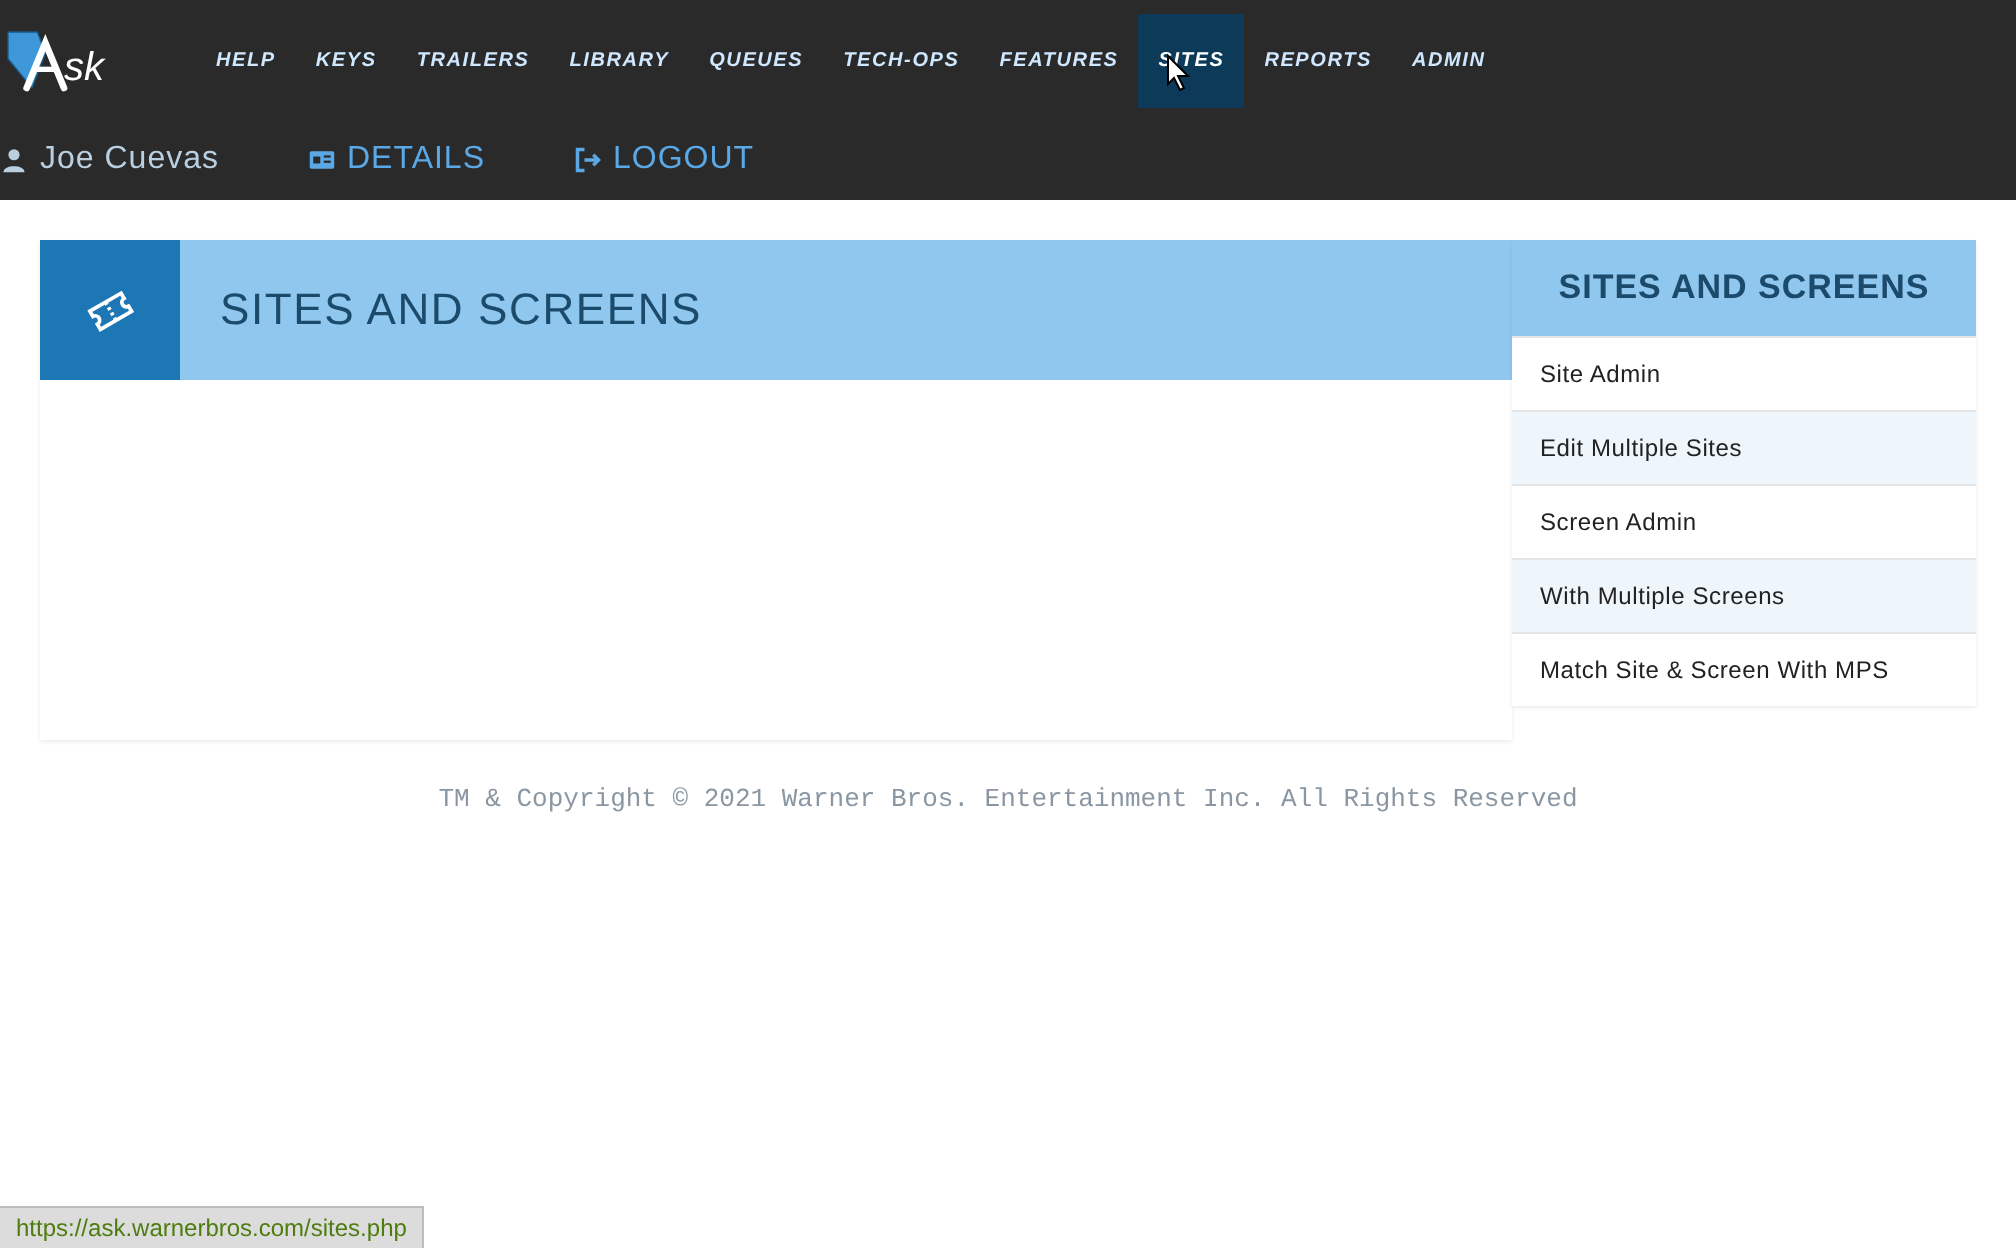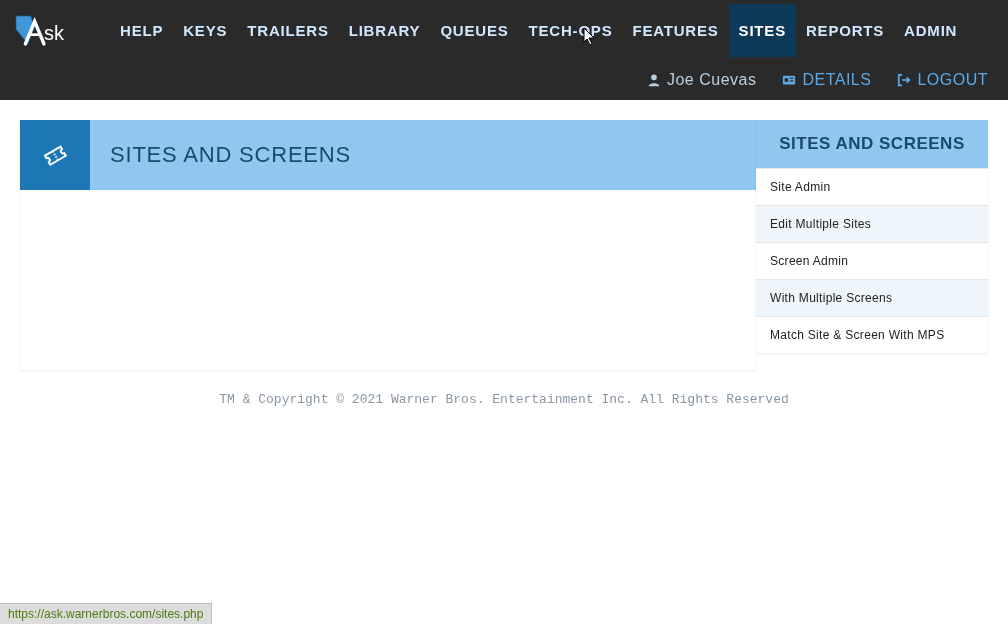--- a/index.html
+++ b/index.html
@@ -14,55 +14,55 @@
   .topbar {
     background: #2a2a2a;
     height: 100px;
     width: 100%;
     position: relative;
   }
   .navrow {
     display: flex;
     align-items: center;
     height: 60px;
-    padding-left: 12px;
+    padding-left: 0;
+    font-style: italic;
   }
   .logo {
     display: flex;
     align-items: center;
     margin-right: 18px;
     height: 50px;
   }
   .logo svg { height: 46px; }
   .navlinks {
     display: flex;
     align-items: center;
     gap: 0;
   }
   .navlinks a {
     color: #cfe7ff;
     font-weight: 600;
-    font-size: 15px;
+    font-size: 10px;
     letter-spacing: 0.8px;
     text-decoration: none;
     padding: 18px 10px;
     font-stretch: condensed;
     font-family: "Arial Narrow", Arial, sans-serif;
   }
   .navlinks a.active {
     background: #0e3a5a;
     color: #ffffff;
   }
   .userrow {
     display: flex;
-    justify-content: flex-end;
     align-items: center;
     padding-right: 20px;
     height: 40px;
-    gap: 16px;
+    gap: 34px;
   }
   .userblock {
     display: flex;
     align-items: center;
     gap: 6px;
     color: #b9cfe0;
     font-family: "Arial Narrow", Arial, sans-serif;
     font-stretch: condensed;
     font-size: 16px;
     letter-spacing: 0.5px;

